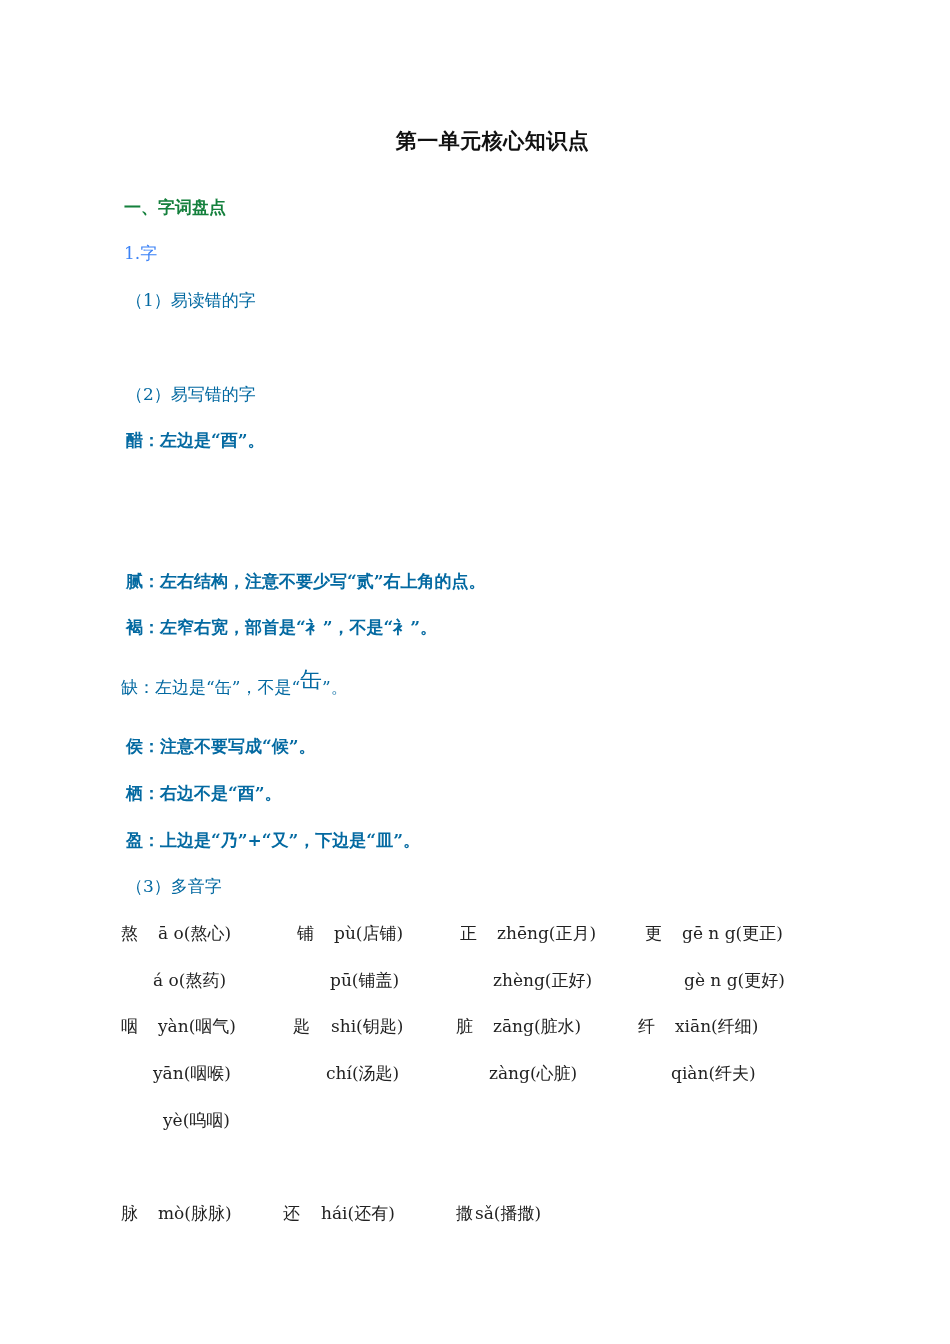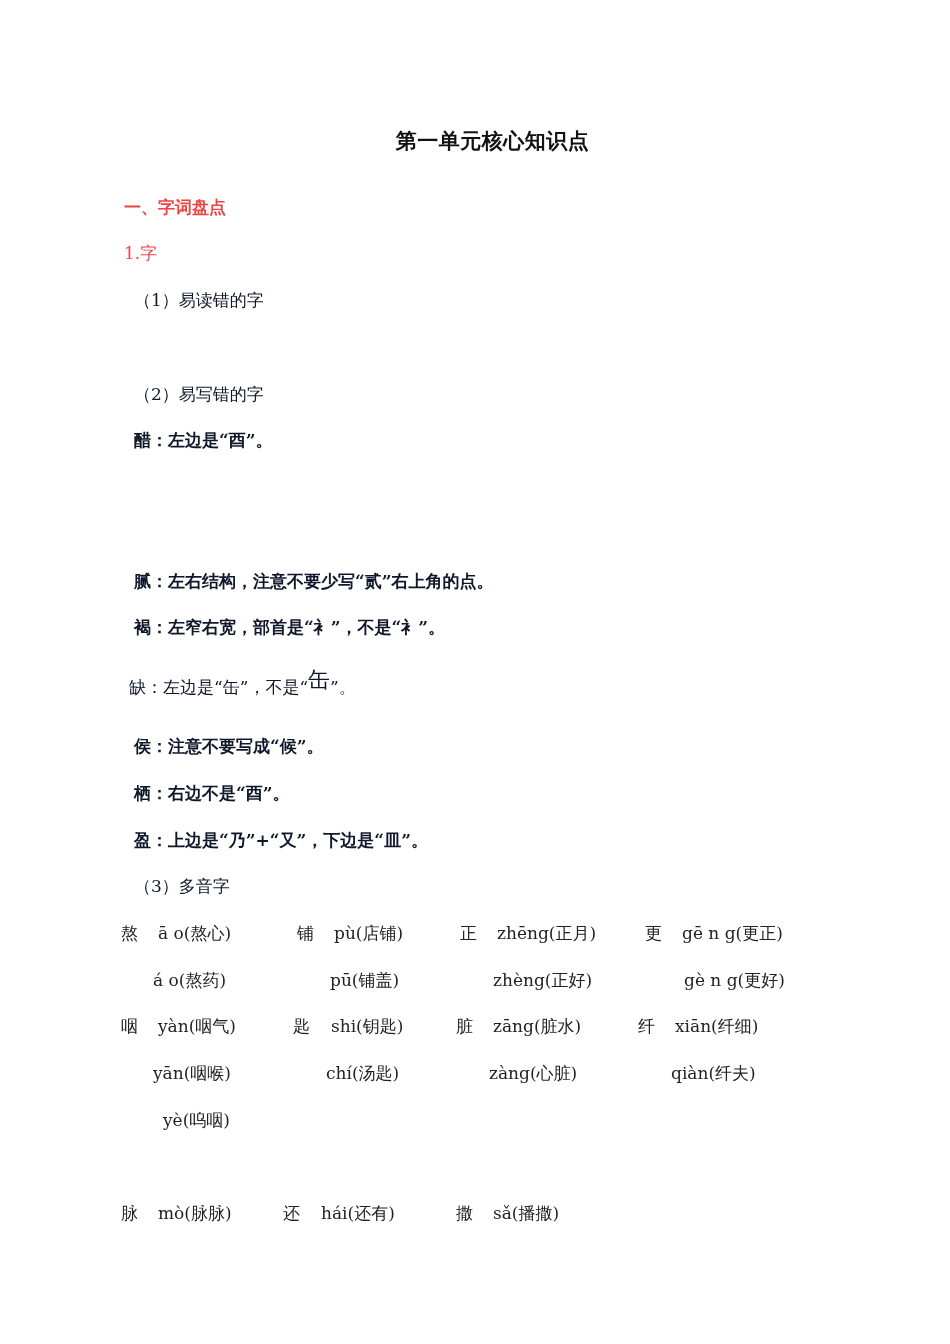--- a/index.html
+++ b/index.html
@@ -3,23 +3,23 @@
 <meta charset="utf-8">
 <style>
   html, body { margin: 0; padding: 0; background: #ffffff; }
   body { width: 950px; height: 1344px; position: relative; overflow: hidden;
          font-family: "DejaVu Serif", "Liberation Serif", serif; color: #1a1a1a; }
   .page { position: absolute; left: 0; top: 0; width: 950px; height: 1344px; }
   .title { position: absolute; left: 0; width: 985px; top: 127px; text-align: center;
            font-family: "DejaVu Sans", "Liberation Sans", sans-serif; font-weight: bold;
            font-size: 21px; color: #111; letter-spacing: 0.5px; }
   .h1 { position: absolute; left: 124px; top: 196px; font-family: "DejaVu Sans", "Liberation Sans", sans-serif;
-        font-weight: bold; font-size: 17px; color: #ef4444; }
-  .h2 { position: absolute; left: 124px; top: 242px; font-size: 17px; color: #ef4444; text-align: right; }
-  .line { position: absolute; font-size: 17px; white-space: nowrap; color: #0f172a; margin-left: 8px; }
+        font-weight: bold; font-size: 17px; color: #15803d; }
+  .h2 { position: absolute; left: 124px; top: 242px; font-size: 17px; color: #3b82f6; text-align: right; }
+  .line { position: absolute; font-size: 17px; white-space: nowrap; color: #0369a1; }
   .sub { left: 126px; }
   .body-l { left: 121px; }
   .ind { left: 126px; font-weight: bold; }
   .big { font-size: 22px; position: relative; top: -6px; }
   .cell { position: absolute; font-size: 17px; white-space: nowrap; color: #222; }
 </style>
 </head>
 <body>
 
 <div class="page">
@@ -75,14 +75,14 @@
   <div class="cell" style="left:675px; top:1015px">xiān(纤细)</div>
   <div class="cell" style="left:671px; top:1062px">qiàn(纤夫)</div>
 
   <div class="cell" style="left:121px; top:1202px">脉</div>
   <div class="cell" style="left:158px; top:1202px">mò(脉脉)</div>
 
   <div class="cell" style="left:283px; top:1202px">还</div>
   <div class="cell" style="left:321px; top:1202px">hái(还有)</div>
 
   <div class="cell" style="left:456px; top:1202px">撒</div>
-  <div class="cell" style="left:493px; top:1202px">sǎ(播撒)</div>
+  <div class="cell" style="left:475px; top:1202px">sǎ(播撒)</div>
 </div>
 
 </body></html>

